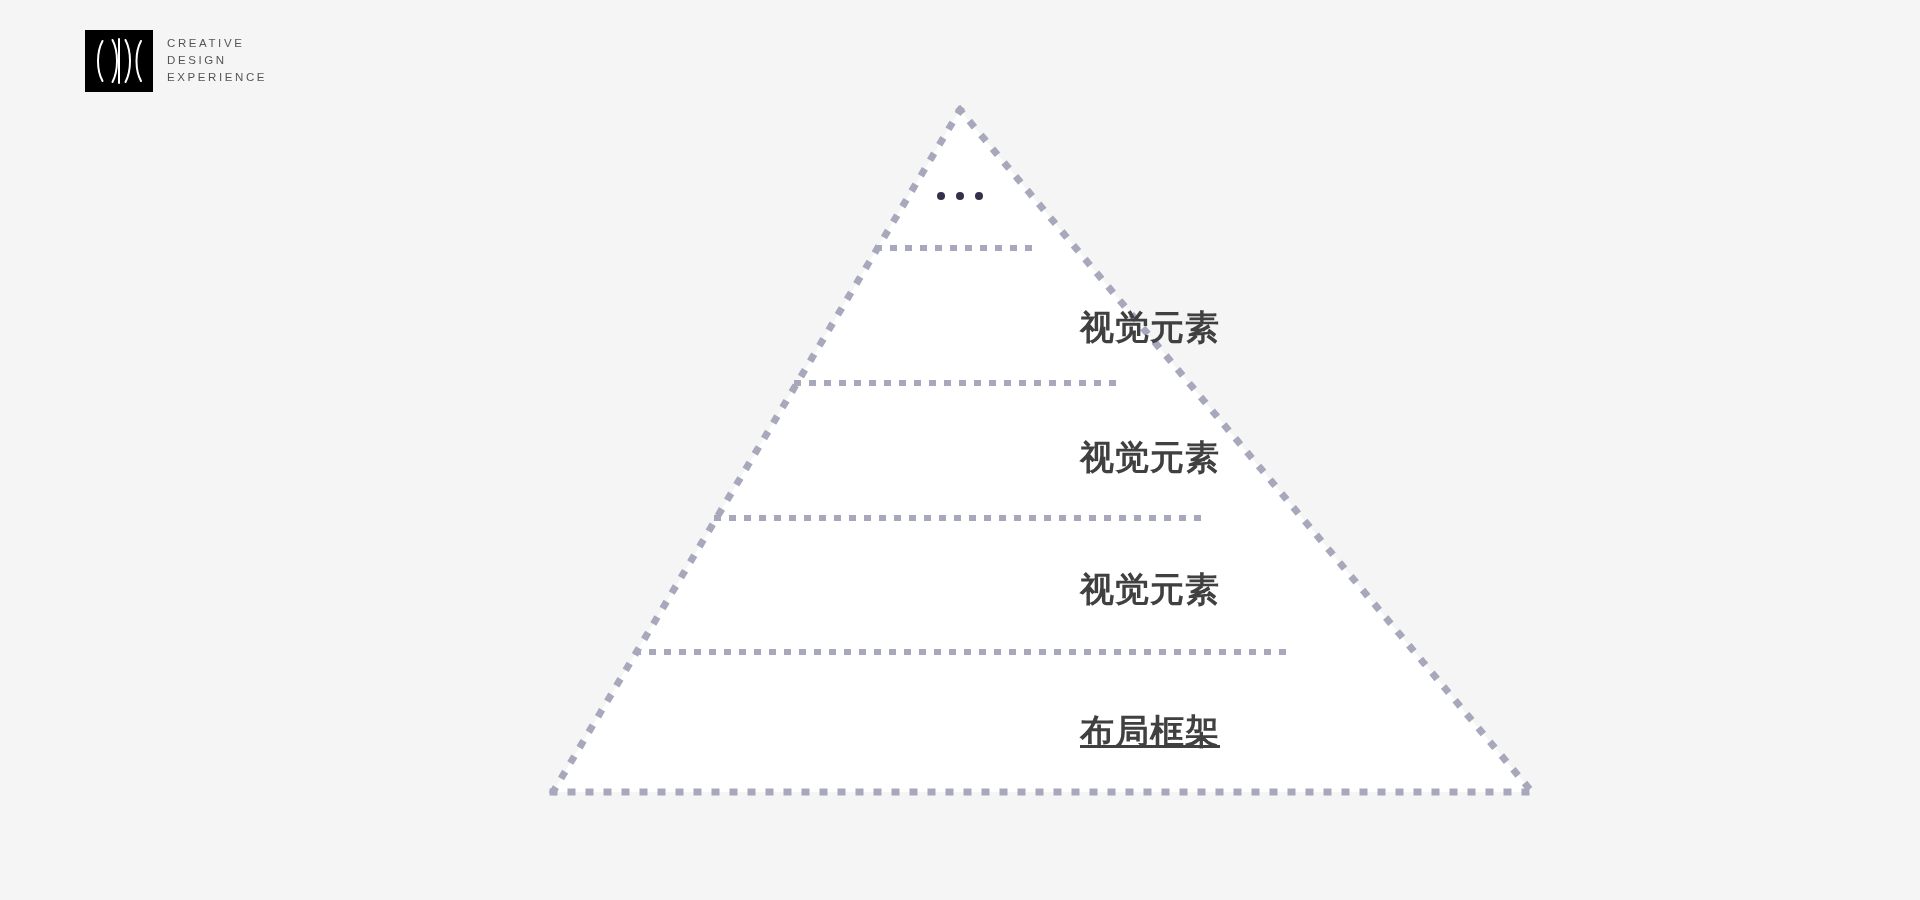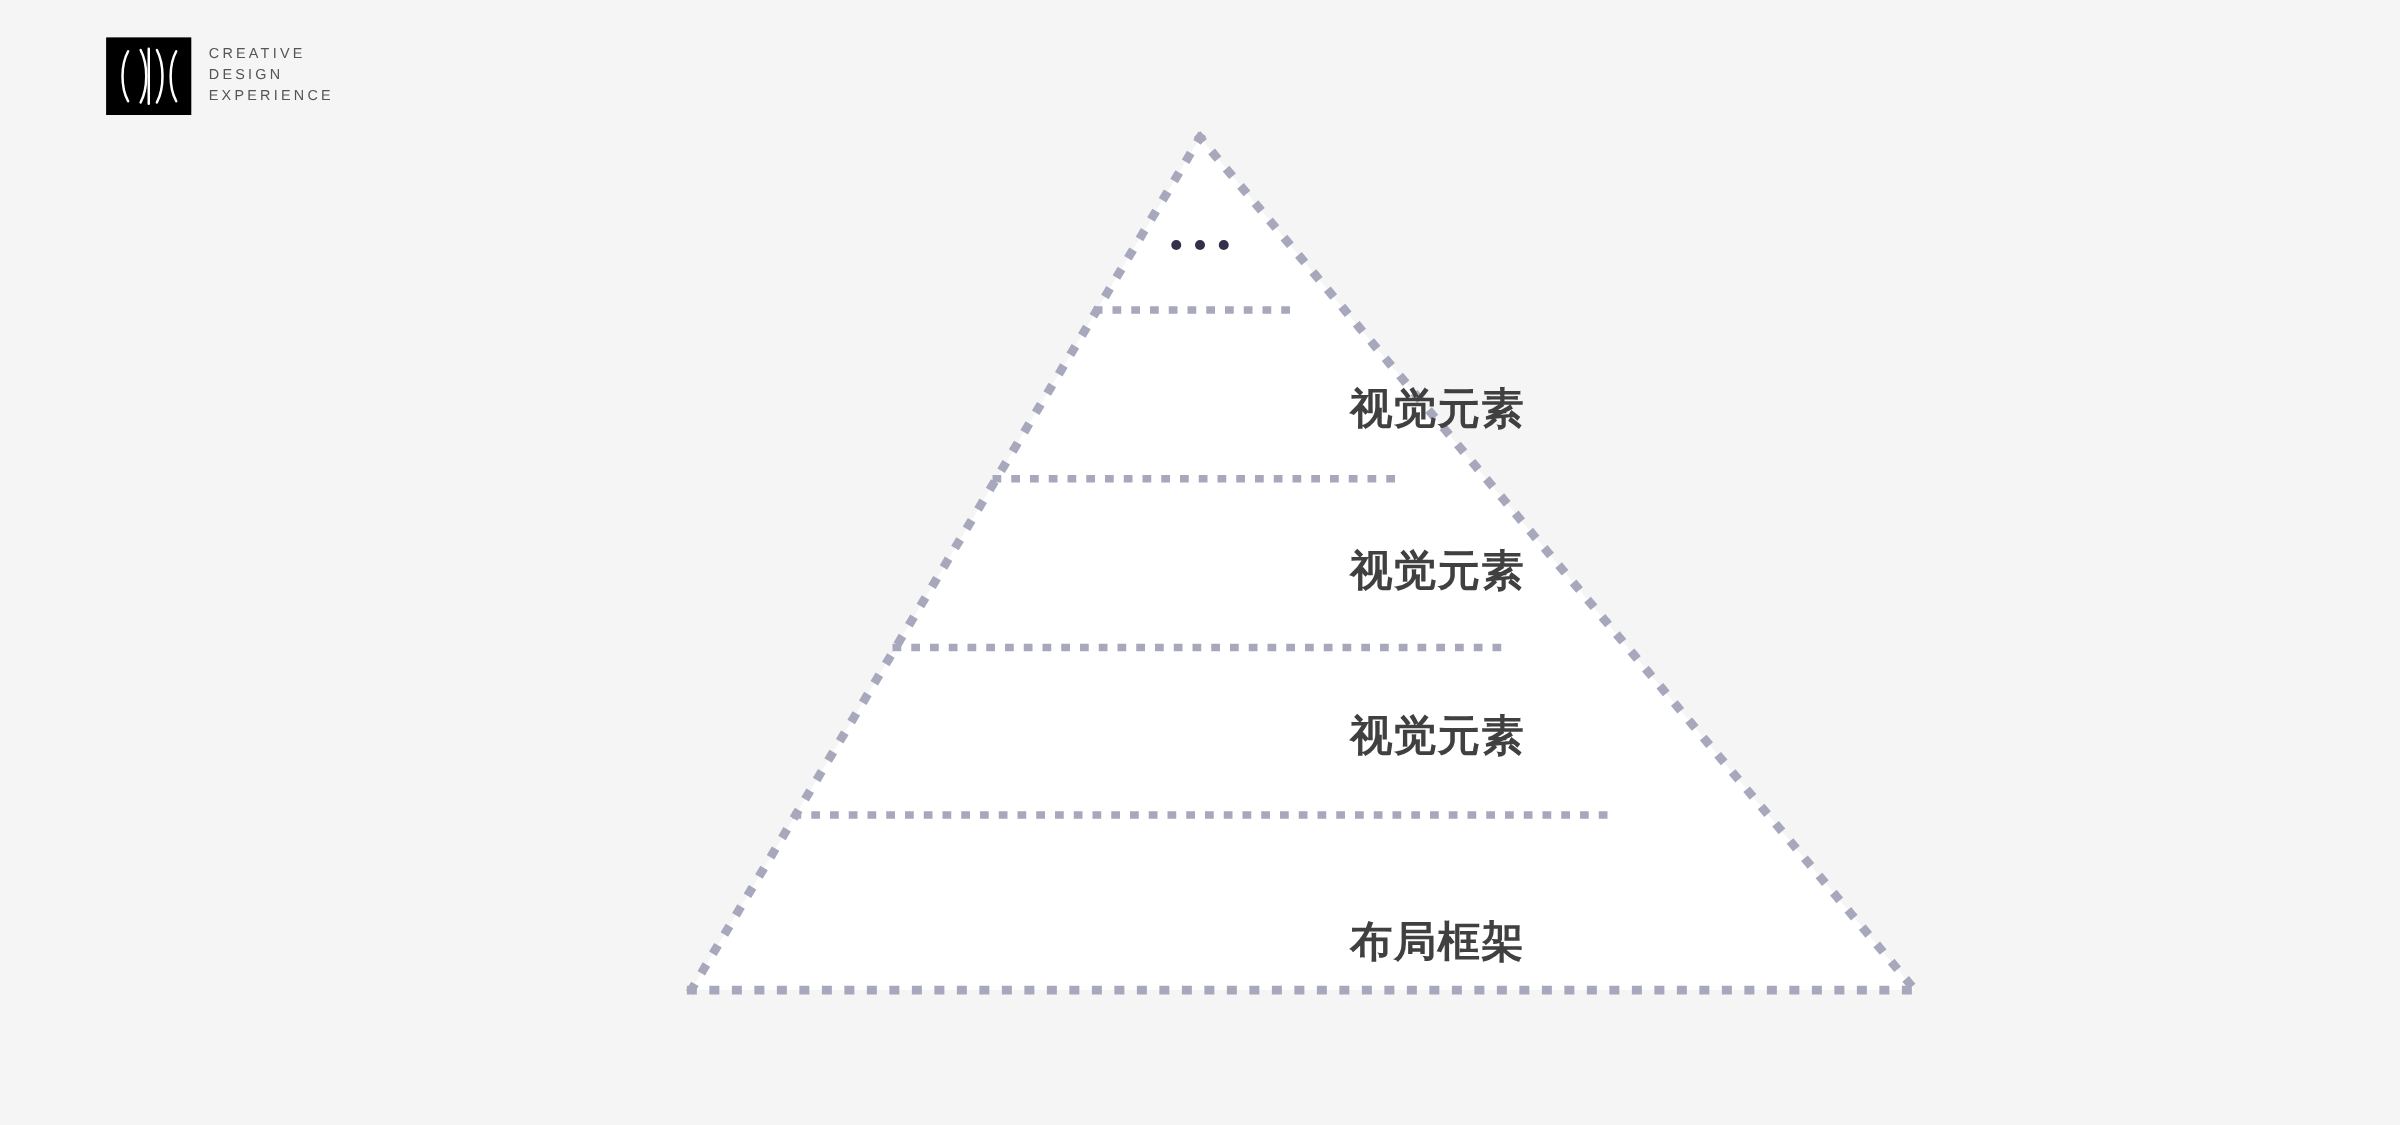--- a/index.html
+++ b/index.html
@@ -71,21 +71,21 @@
     color: #404040;
     font-size: 34px;
     font-weight: 700;
     letter-spacing: 1px;
     line-height: 1;
     white-space: nowrap;
   }
   #level-label-0 { top: 310px; }
   #level-label-1 { top: 440px; }
   #level-label-2 { top: 572px; }
-  #level-label-3 { top: 737px; }
+  #level-label-3 { top: 714px; text-decoration: underline; }
 
   
   #pyramid-ellipsis {
     position: absolute;
     left: 700px;
     width: 520px;
     top: 192px;
     text-align: center;
     display: flex;
     justify-content: center;

